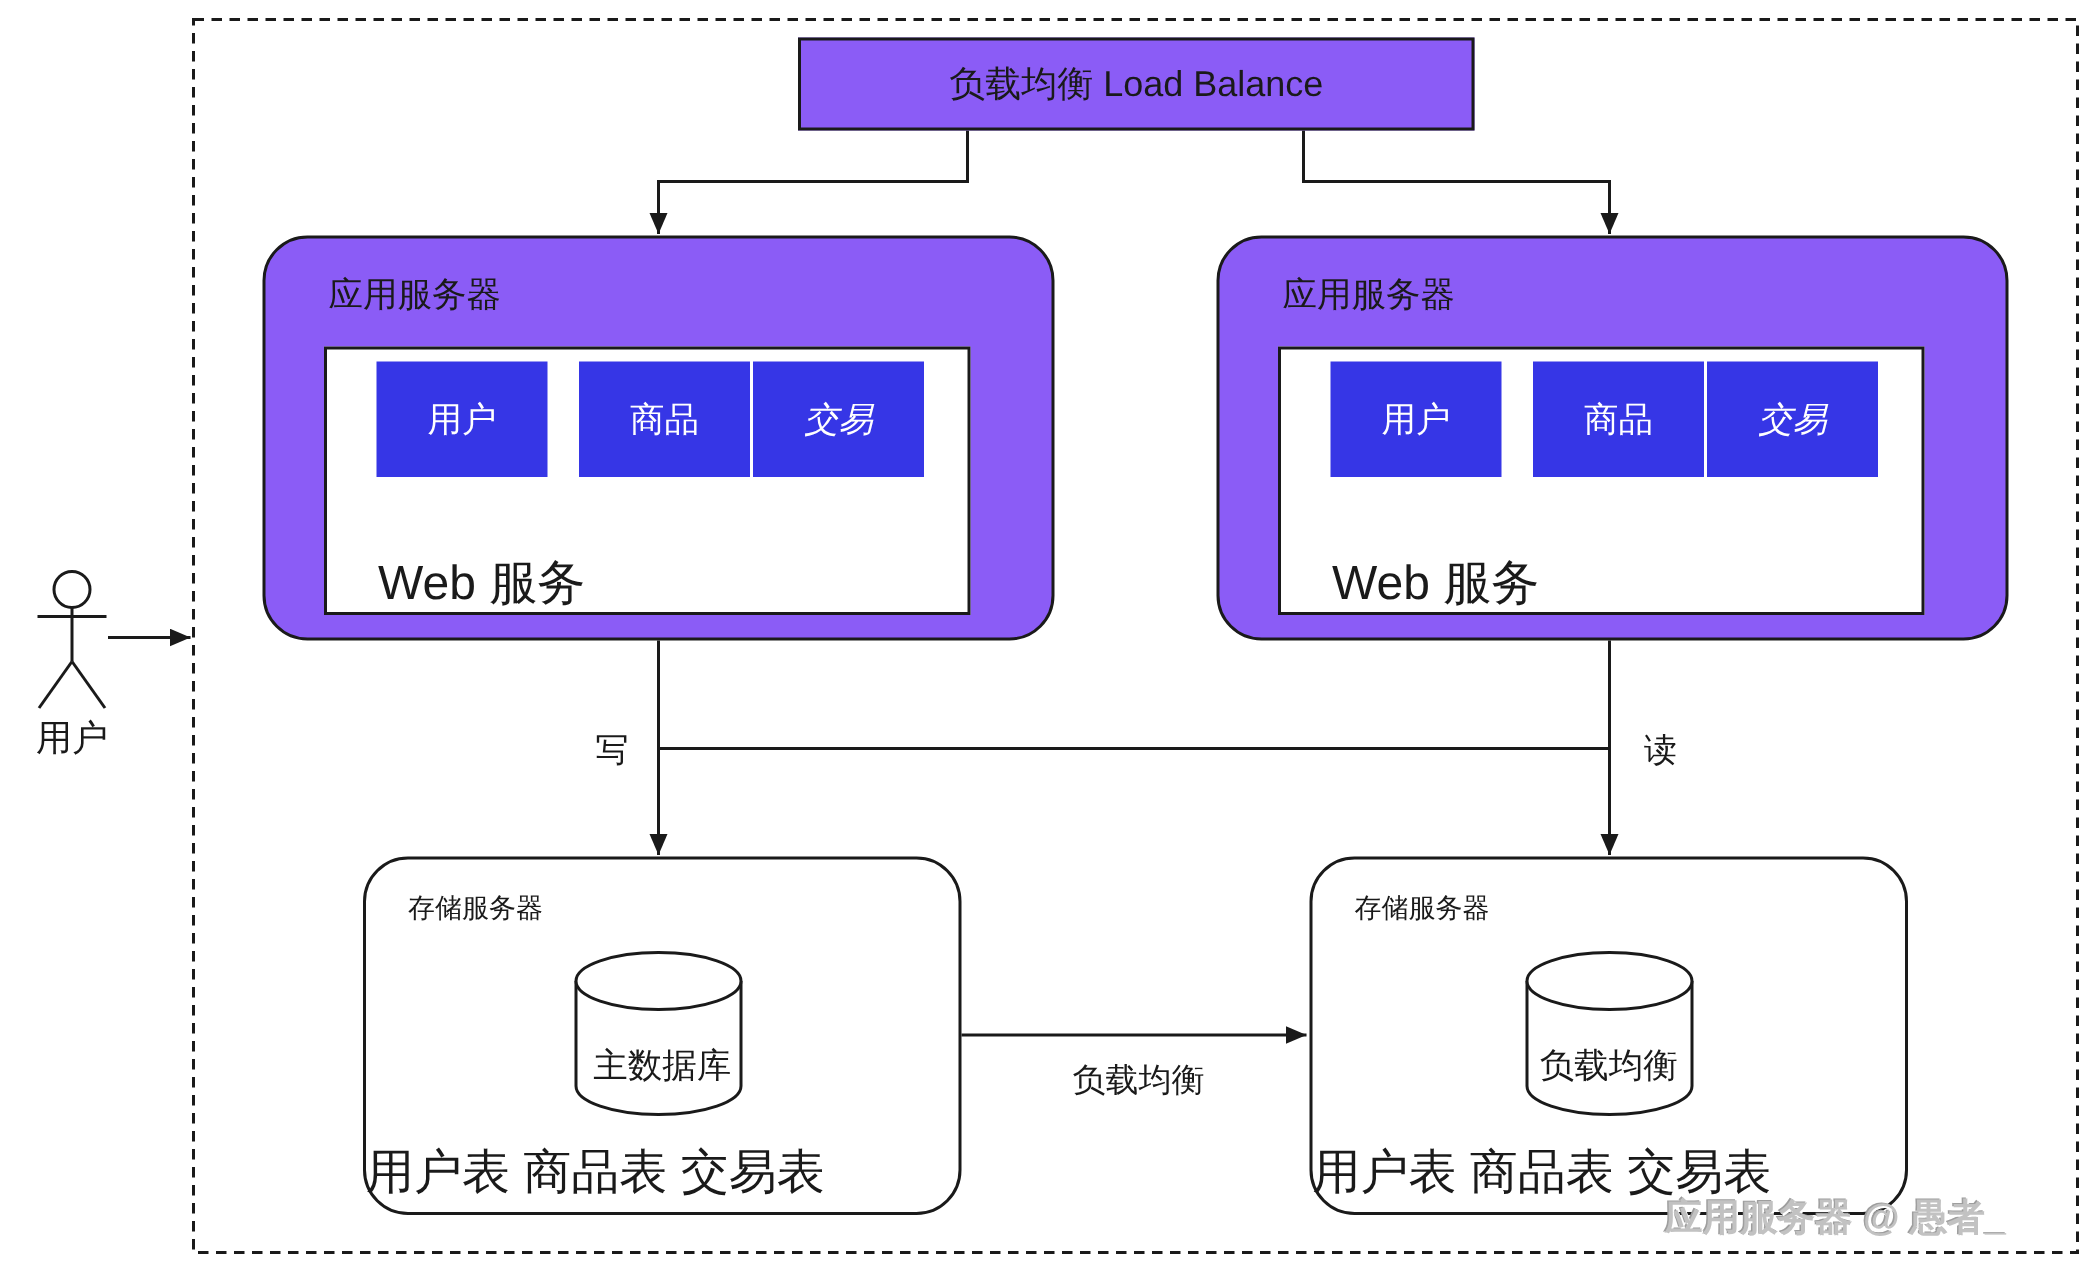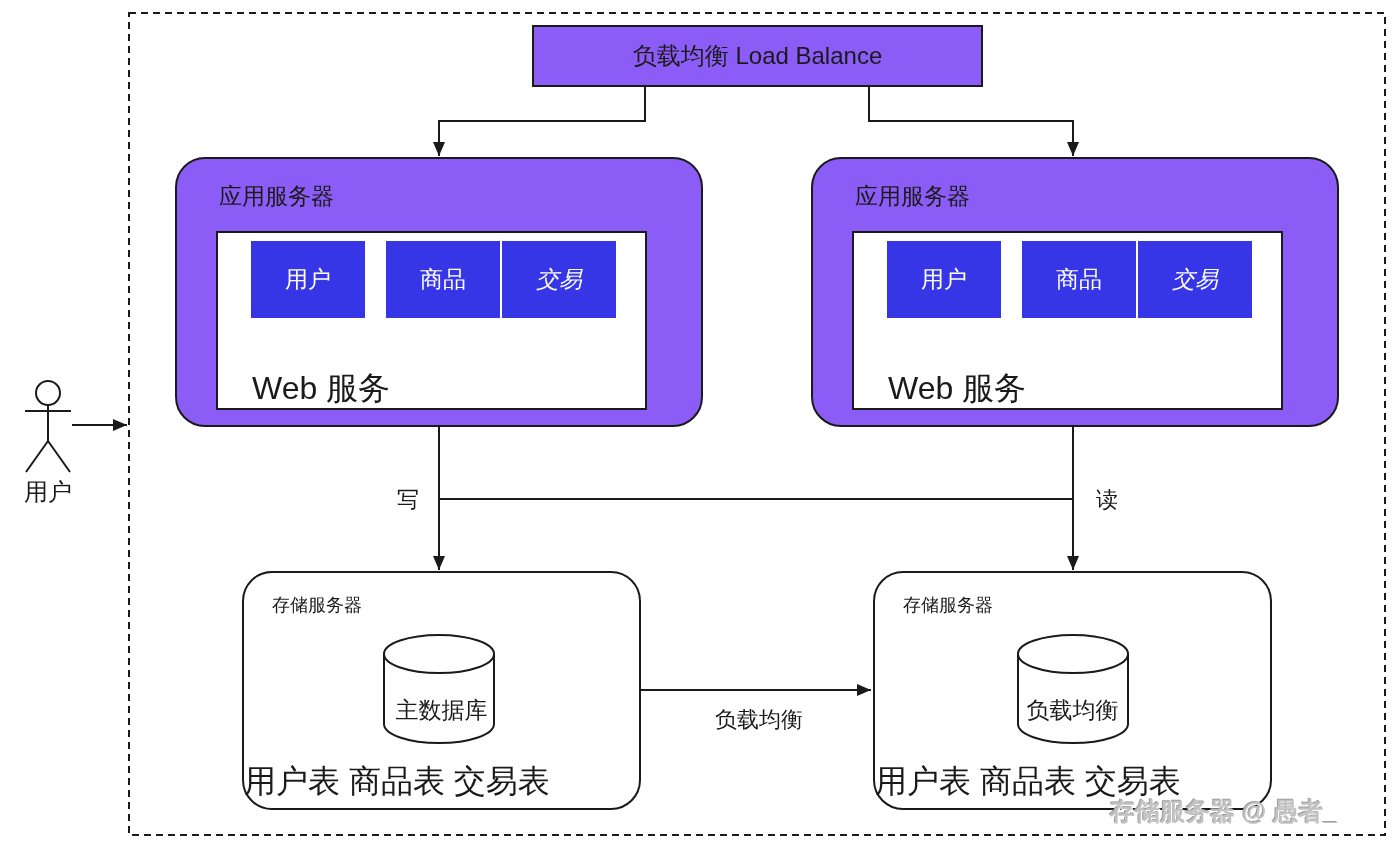--- a/index.html
+++ b/index.html
@@ -113,15 +113,15 @@
     <div class="db-label">负载均衡</div>
     <div class="tables-label">用户表 商品表 交易表</div>
   </div>
 
   <div class="edge-label lbl-write">写</div>
   <div class="edge-label lbl-read">读</div>
   <div class="edge-label lbl-sync">负载均衡</div>
 
   <div class="actor-label">用户</div>
 
-  <div class="watermark">存储服务器 @ 愚者_</div>
+  <div class="watermark">应用服务器 @ 愚者_</div>
 
 </div>
 
 </body></html>

